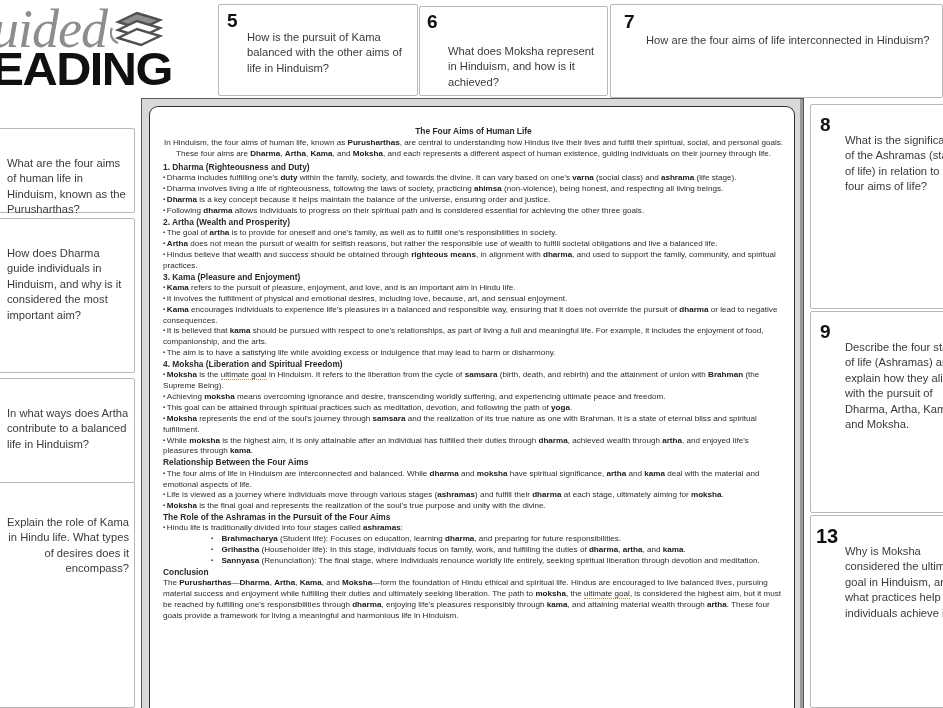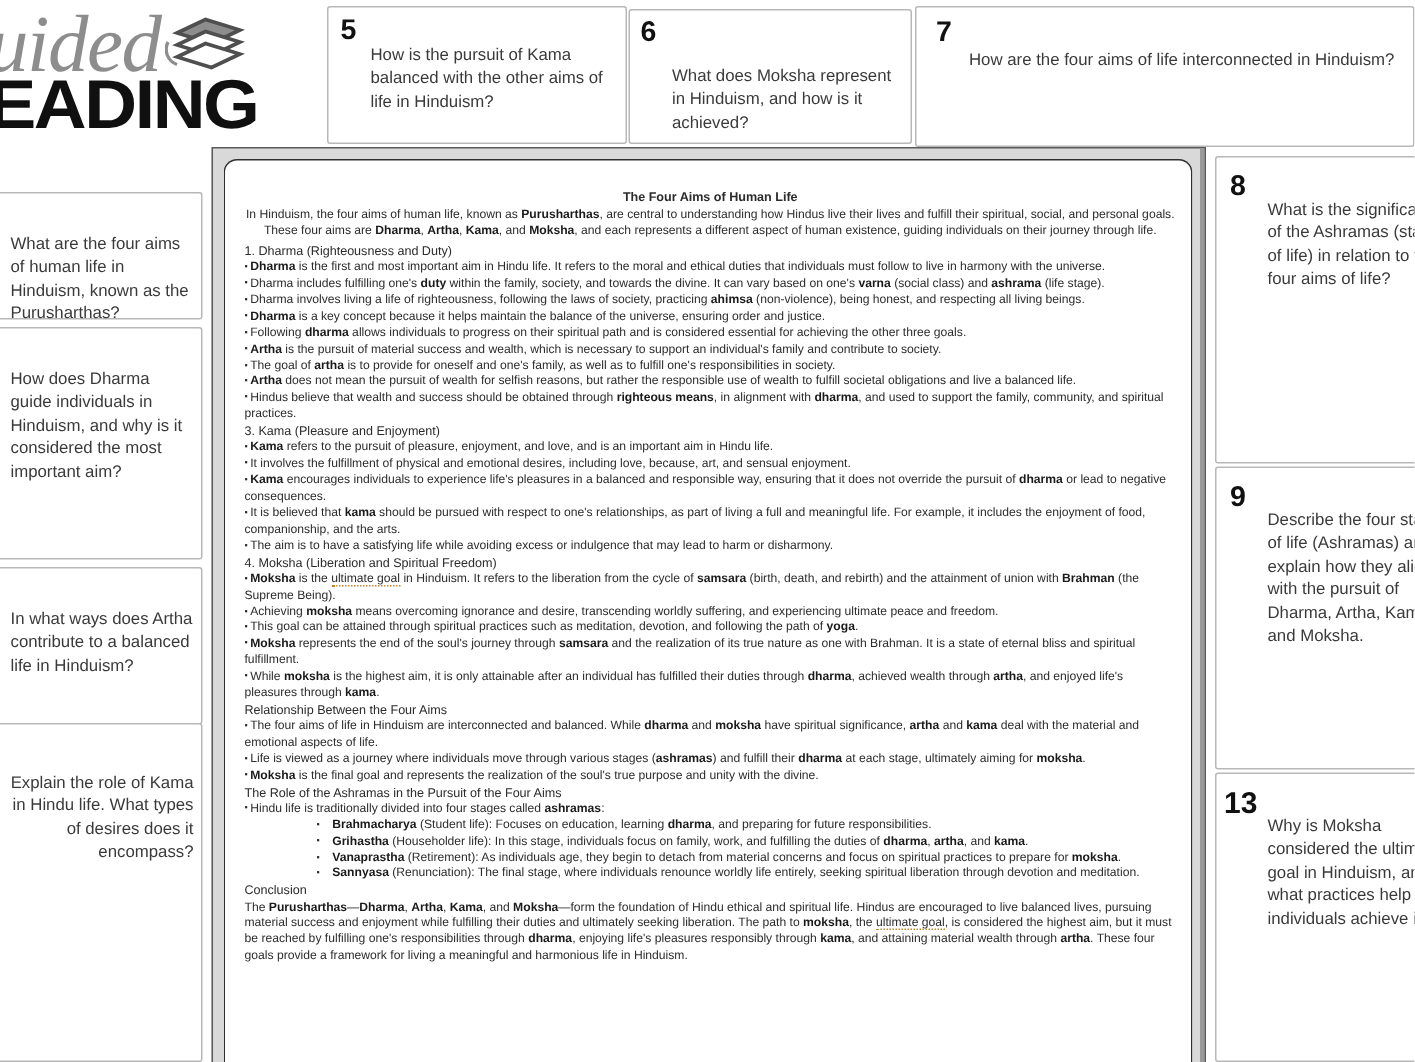--- a/index.html
+++ b/index.html
@@ -147,21 +147,21 @@
     text-align: center;
     font-weight: bold;
     font-size: 8.4px;
     margin-bottom: 1px;
   }
   #doc-body .intro {
     text-align: center;
     margin-bottom: 2px;
   }
   #doc-body .hd {
-    font-weight: normal;
+    font-weight: bold;
     font-size: 8.4px;
     margin-top: 0px;
   }
   #doc-body .bl {
     text-indent: 0;
     padding-left: 0px;
   }
   #doc-body .bl::before {
     content: "\25AA\00A0";
     font-size: 6px;
@@ -241,26 +241,25 @@
   <div class="qtext">Why is Moksha considered the ultimate goal in Hinduism, and what practices help individuals achieve it?</div>
 </div>
 
 <div id="doc-frame">
   <div id="doc-page">
     <div id="doc-body">
       <div class="doc-title">The Four Aims of Human Life</div>
       <div class="intro">In Hinduism, the four aims of human life, known as <b>Purusharthas</b>, are central to understanding how Hindus live their lives and fulfill their spiritual, social, and personal goals. These four aims are <b>Dharma</b>, <b>Artha</b>, <b>Kama</b>, and <b>Moksha</b>, and each represents a different aspect of human existence, guiding individuals on their journey through life.</div>
       <div>
           <div class="hd">1. Dharma (Righteousness and Duty)</div>
-          <div class="bl"><b>Dharma</b> is the first and most important aim in Hindu life. It refers to the moral and ethical duties that individuals must follow to live in harmony with the universe.</div>
           <div class="bl">Dharma includes fulfilling one's <b>duty</b> within the family, society, and towards the divine. It can vary based on one's <b>varna</b> (social class) and <b>ashrama</b> (life stage).</div>
           <div class="bl">Dharma involves living a life of righteousness, following the laws of society, practicing <b>ahimsa</b> (non-violence), being honest, and respecting all living beings.</div>
           <div class="bl"><b>Dharma</b> is a key concept because it helps maintain the balance of the universe, ensuring order and justice.</div>
           <div class="bl">Following <b>dharma</b> allows individuals to progress on their spiritual path and is considered essential for achieving the other three goals.</div>
-          <div class="bl"><b>Artha</b> is the pursuit of material success and wealth, which is necessary to support an individual's family and contribute to society.</div>
+          <div class="hd">2. Artha (Wealth and Prosperity)</div>
           <div class="bl">The goal of <b>artha</b> is to provide for oneself and one's family, as well as to fulfill one's responsibilities in society.</div>
           <div class="bl"><b>Artha</b> does not mean the pursuit of wealth for selfish reasons, but rather the responsible use of wealth to fulfill societal obligations and live a balanced life.</div>
           <div class="bl">Hindus believe that wealth and success should be obtained through <b>righteous means</b>, in alignment with <b>dharma</b>, and used to support the family, community, and spiritual practices.</div>
           <div class="hd">3. Kama (Pleasure and Enjoyment)</div>
           <div class="bl"><b>Kama</b> refers to the pursuit of pleasure, enjoyment, and love, and is an important aim in Hindu life.</div>
           <div class="bl">It involves the fulfillment of physical and emotional desires, including love, because, art, and sensual enjoyment.</div>
           <div class="bl"><b>Kama</b> encourages individuals to experience life's pleasures in a balanced and responsible way, ensuring that it does not override the pursuit of <b>dharma</b> or lead to negative consequences.</div>
           <div class="bl">It is believed that <b>kama</b> should be pursued with respect to one's relationships, as part of living a full and meaningful life. For example, it includes the enjoyment of food, companionship, and the arts.</div>
           <div class="bl">The aim is to have a satisfying life while avoiding excess or indulgence that may lead to harm or disharmony.</div>
           <div class="hd">4. Moksha (Liberation and Spiritual Freedom)</div>
@@ -272,20 +271,19 @@
           <div class="hd">Relationship Between the Four Aims</div>
           <div class="bl">The four aims of life in Hinduism are interconnected and balanced. While <b>dharma</b> and <b>moksha</b> have spiritual significance, <b>artha</b> and <b>kama</b> deal with the material and emotional aspects of life.</div>
           <div class="bl">Life is viewed as a journey where individuals move through various stages (<b>ashramas</b>) and fulfill their <b>dharma</b> at each stage, ultimately aiming for <b>moksha</b>.</div>
           <div class="bl"><b>Moksha</b> is the final goal and represents the realization of the soul's true purpose and unity with the divine.</div>
         </div>
       <div class="hd">The Role of the Ashramas in the Pursuit of the Four Aims</div>
       <div class="bl">Hindu life is traditionally divided into four stages called <b>ashramas</b>:</div>
       <div>
           <div class="sub"><b>Brahmacharya</b> (Student life): Focuses on education, learning <b>dharma</b>, and preparing for future responsibilities.</div>
           <div class="sub"><b>Grihastha</b> (Householder life): In this stage, individuals focus on family, work, and fulfilling the duties of <b>dharma</b>, <b>artha</b>, and <b>kama</b>.</div>
-          <div class="sub"><b>Vanaprastha</b> (Retirement): As individuals age, they begin to detach from material concerns and focus on spiritual practices to prepare for <b>moksha</b>.</div>
           <div class="sub"><b>Sannyasa</b> (Renunciation): The final stage, where individuals renounce worldly life entirely, seeking spiritual liberation through devotion and meditation.</div>
         </div>
       <div class="hd">Conclusion</div>
       <div class="para">The <b>Purusharthas</b>—<b>Dharma</b>, <b>Artha</b>, <b>Kama</b>, and <b>Moksha</b>—form the foundation of Hindu ethical and spiritual life. Hindus are encouraged to live balanced lives, pursuing material success and enjoyment while fulfilling their duties and ultimately seeking liberation. The path to <b>moksha</b>, the <span class="sp">ultimate goal</span>, is considered the highest aim, but it must be reached by fulfilling one's responsibilities through <b>dharma</b>, enjoying life's pleasures responsibly through <b>kama</b>, and attaining material wealth through <b>artha</b>. These four goals provide a framework for living a meaningful and harmonious life in Hinduism.</div>
     </div>
   </div>
 </div>
 
 </body></html>

